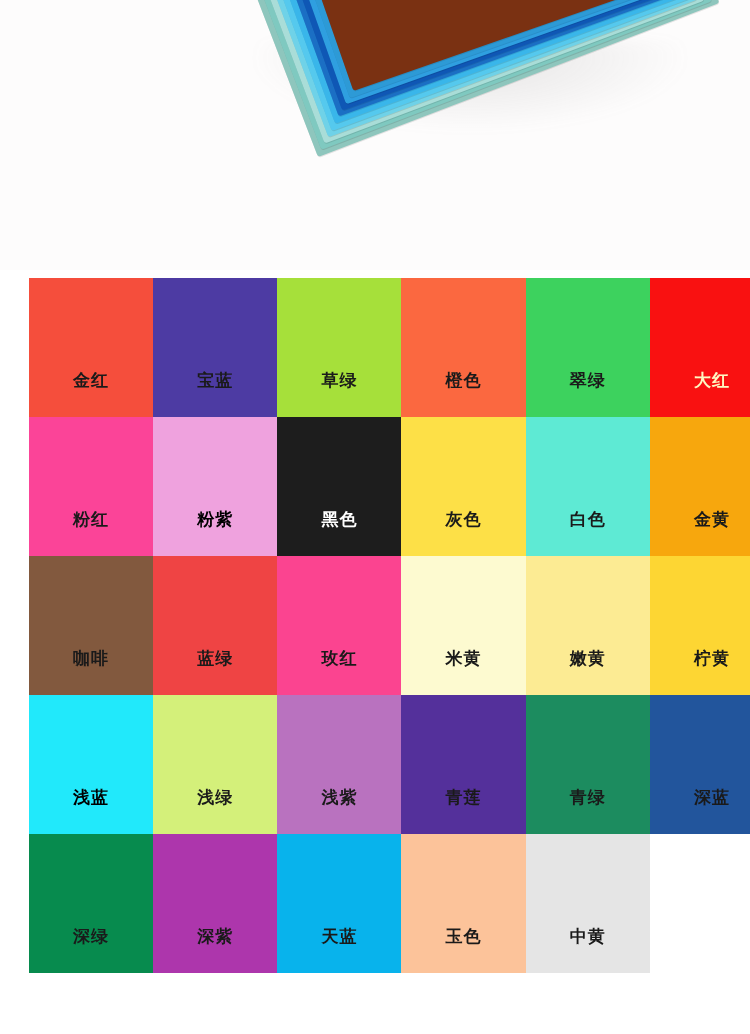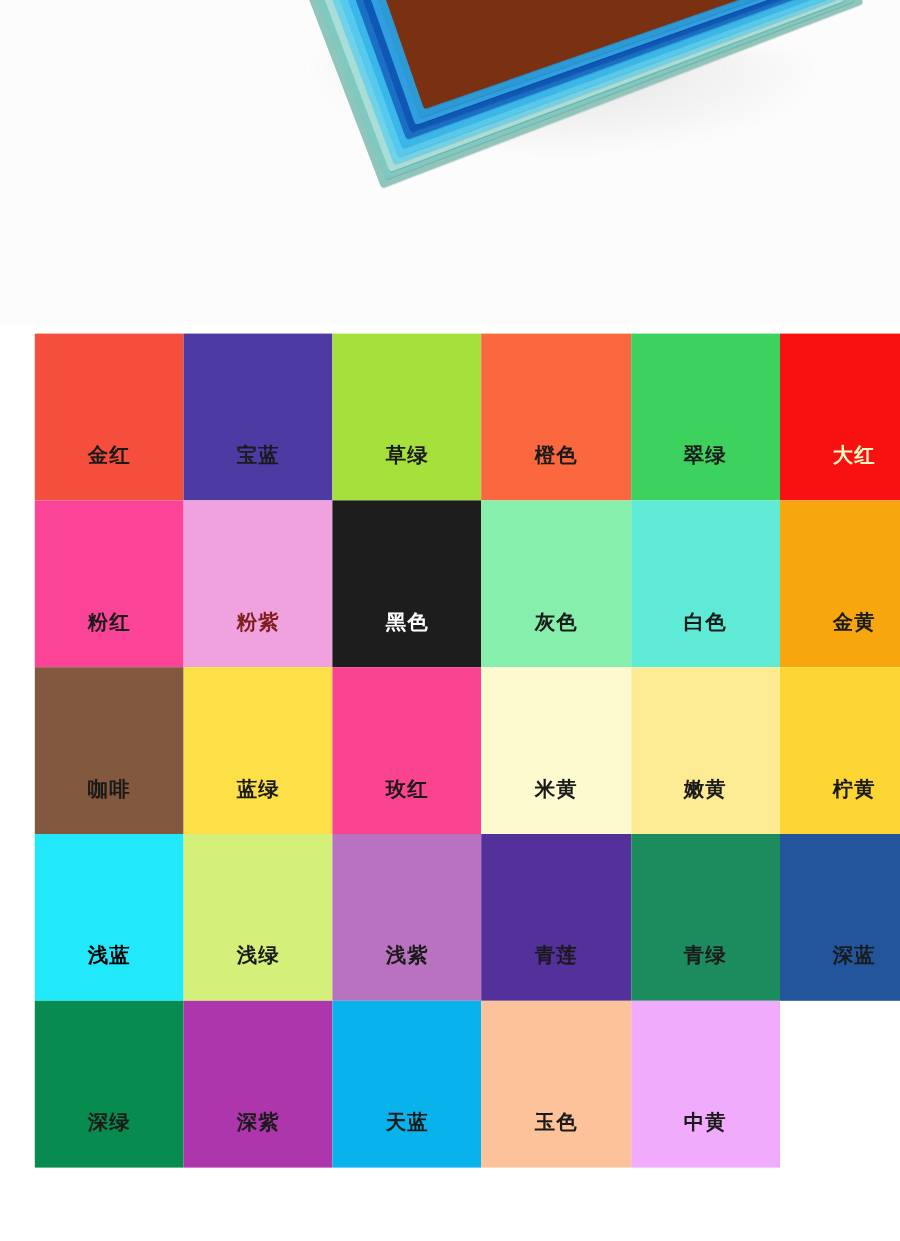--- a/index.html
+++ b/index.html
@@ -115,38 +115,38 @@
     <div class="swatch" style="background: rgb(61, 210, 94);">
       <span class="swatch-label" style="color: rgb(26, 26, 26);">翠绿</span>
     </div>
     <div class="swatch" style="background: rgb(249, 17, 17);">
       <span class="swatch-label" style="color: #fef9c3;">大红</span>
     </div>
     <div class="swatch" style="background: rgb(251, 68, 152);">
       <span class="swatch-label" style="color: rgb(26, 26, 26);">粉红</span>
     </div>
     <div class="swatch" style="background: rgb(239, 162, 222);">
-      <span class="swatch-label" style="color: #7f1d1d;">粉紫</span>
+      <span class="swatch-label" style="color: #000000;">粉紫</span>
     </div>
     <div class="swatch" style="background: rgb(29, 29, 29);">
       <span class="swatch-label" style="color: rgb(255, 255, 255);">黑色</span>
     </div>
-    <div class="swatch" style="background: #86efac;">
+    <div class="swatch" style="background: #fde047;">
       <span class="swatch-label" style="color: rgb(26, 26, 26);">灰色</span>
     </div>
     <div class="swatch" style="background: #5eead4;">
       <span class="swatch-label" style="color: rgb(26, 26, 26);">白色</span>
     </div>
     <div class="swatch" style="background: rgb(247, 167, 13);">
       <span class="swatch-label" style="color: rgb(26, 26, 26);">金黄</span>
     </div>
     <div class="swatch" style="background: rgb(130, 89, 62);">
       <span class="swatch-label" style="color: rgb(26, 26, 26);">咖啡</span>
     </div>
-    <div class="swatch" style="background: #fde047;">
+    <div class="swatch" style="background: #ef4444;">
       <span class="swatch-label" style="color: rgb(26, 26, 26);">蓝绿</span>
     </div>
     <div class="swatch" style="background: rgb(251, 68, 144);">
       <span class="swatch-label" style="color: rgb(26, 26, 26);">玫红</span>
     </div>
     <div class="swatch" style="background: rgb(253, 250, 208);">
       <span class="swatch-label" style="color: rgb(26, 26, 26);">米黄</span>
     </div>
     <div class="swatch" style="background: rgb(252, 235, 147);">
       <span class="swatch-label" style="color: rgb(26, 26, 26);">嫩黄</span>
@@ -177,16 +177,16 @@
     </div>
     <div class="swatch" style="background: rgb(173, 54, 172);">
       <span class="swatch-label" style="color: rgb(26, 26, 26);">深紫</span>
     </div>
     <div class="swatch" style="background: rgb(8, 179, 236);">
       <span class="swatch-label" style="color: rgb(26, 26, 26);">天蓝</span>
     </div>
     <div class="swatch" style="background: rgb(252, 195, 154);">
       <span class="swatch-label" style="color: rgb(26, 26, 26);">玉色</span>
     </div>
-    <div class="swatch" style="background: #f0abfc;">
+    <div class="swatch" style="background: #e5e5e5;">
       <span class="swatch-label" style="color: rgb(26, 26, 26);">中黄</span>
     </div>
   </div>
 
 </body></html>

